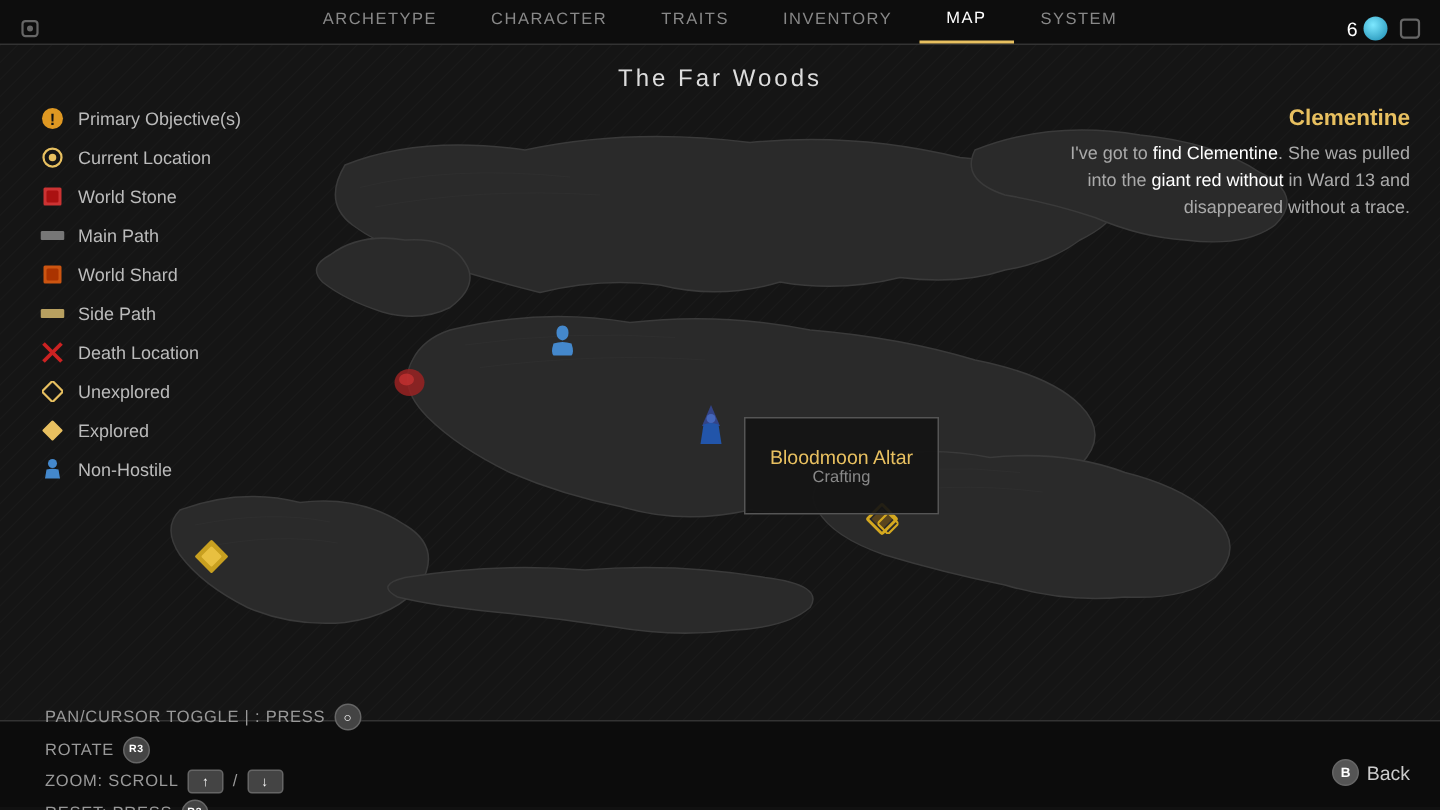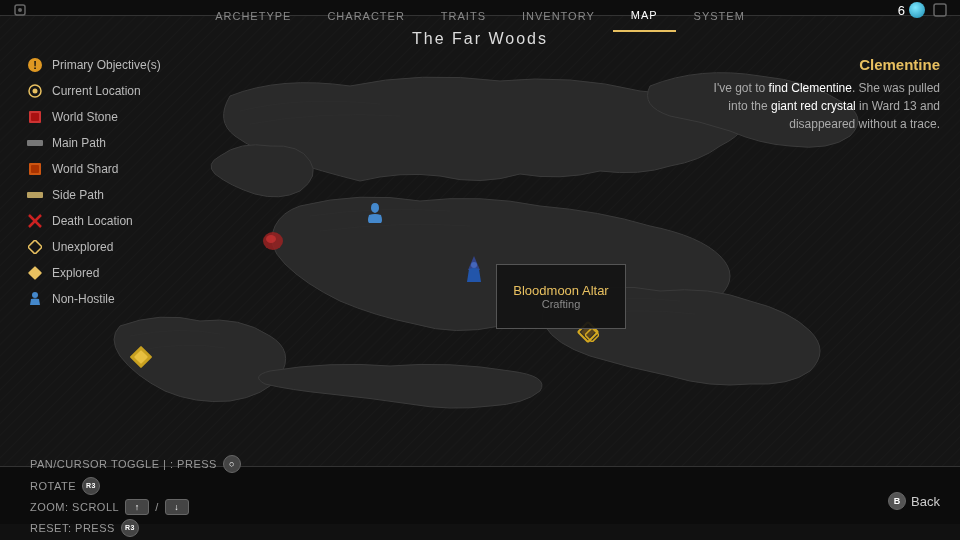--- a/index.html
+++ b/index.html
@@ -10,23 +10,23 @@
       color: #ccc;
       font-family: 'Arial', sans-serif;
       font-size: 13px;
       overflow: hidden;
       position: relative;
     }
 
     
     #top-nav {
       display: flex;
-      align-items: flex-start;
+      align-items: flex-end;
       justify-content: center;
-      height: 16px;
+      height: 30px;
       background: #0d0d0d;
       border-bottom: 1px solid #333;
       position: relative;
       z-index: 10;
     }
     .nav-item {
       color: #888;
       font-size: 11px;
       letter-spacing: 1px;
       padding: 0 18px;
@@ -503,21 +503,21 @@
           <path d="M 2 8 Q 6 7 10 8 L 11 14 L 1 14 Z" fill="#4488cc"></path>
         </svg>
       </div>
       <span>Non-Hostile</span>
     </div>
   </div>
 
   <div id="info-panel">
     <div class="quest-title">Clementine</div>
     <div class="quest-text">
-      <span>I've got to </span><span class="highlight">find Clementine</span><span>. She was pulled into the </span><span class="highlight">giant red crystal</span><span> in Ward 13 and disappeared without a trace.</span>
+      <span>I've got to </span><span class="highlight">find Clementine</span><span>. She was pulled into the </span><span class="highlight">giant red without</span><span> in Ward 13 and disappeared without a trace.</span>
     </div>
   </div>
 
   <div id="altar-tooltip">
     <div class="altar-name">Bloodmoon Altar</div>
     <div class="altar-sub">Crafting</div>
   </div>
 
   <div id="controls-bar">
     <div class="control-line">

